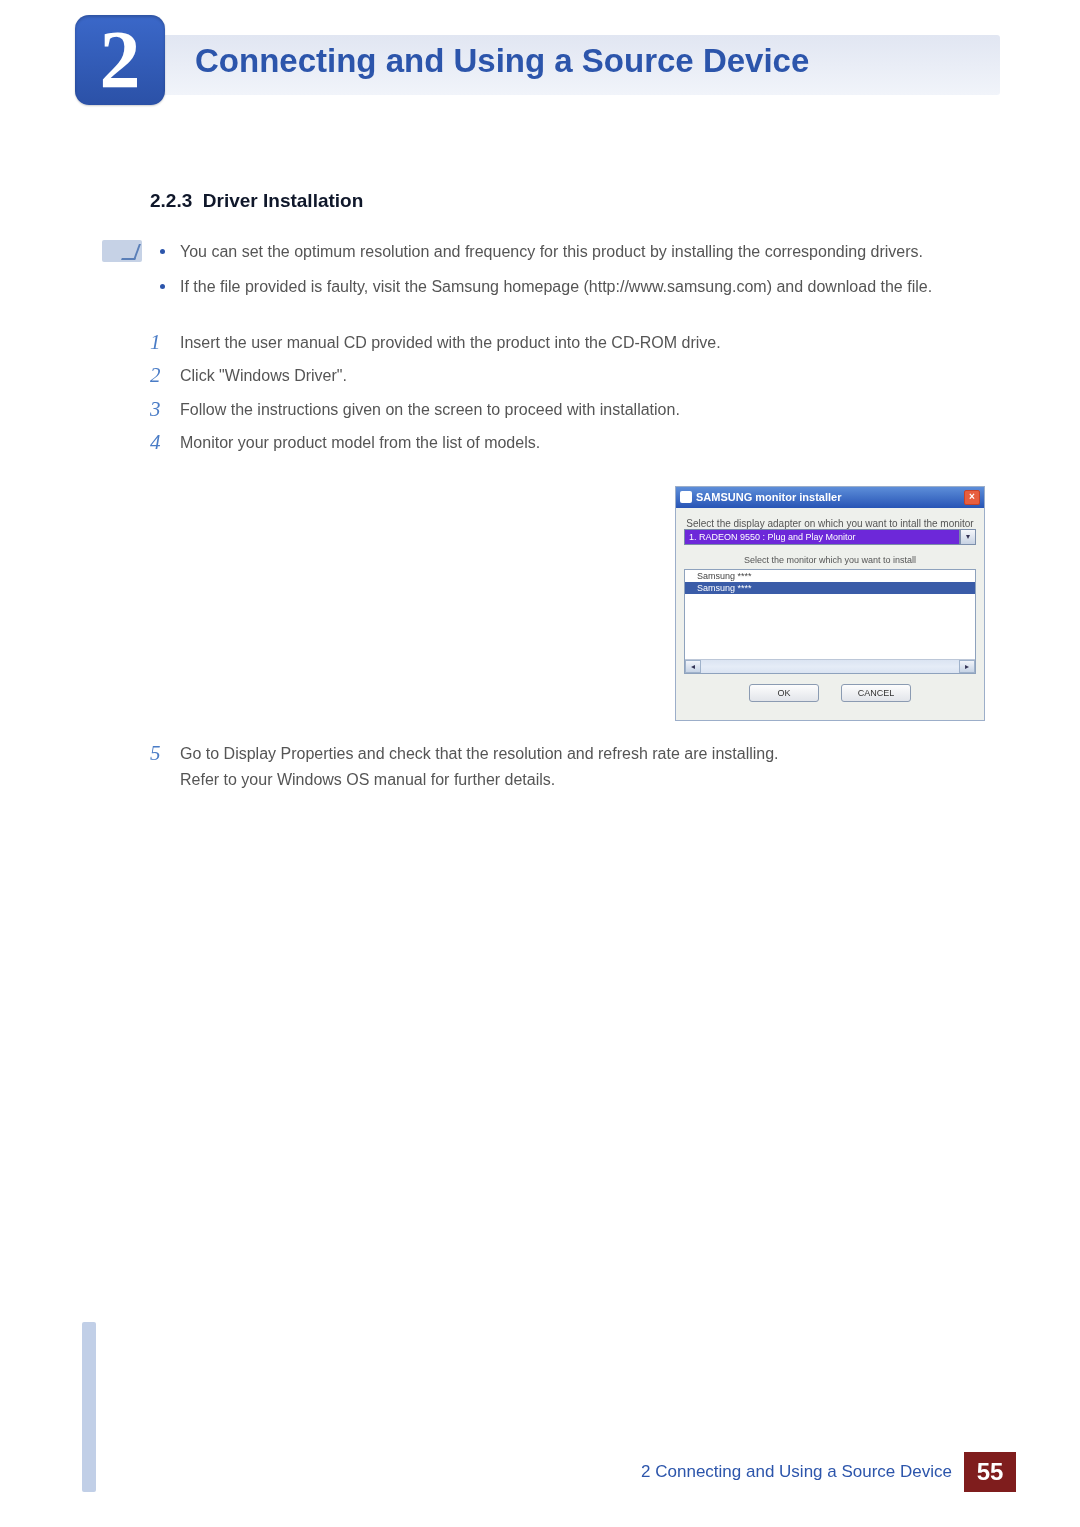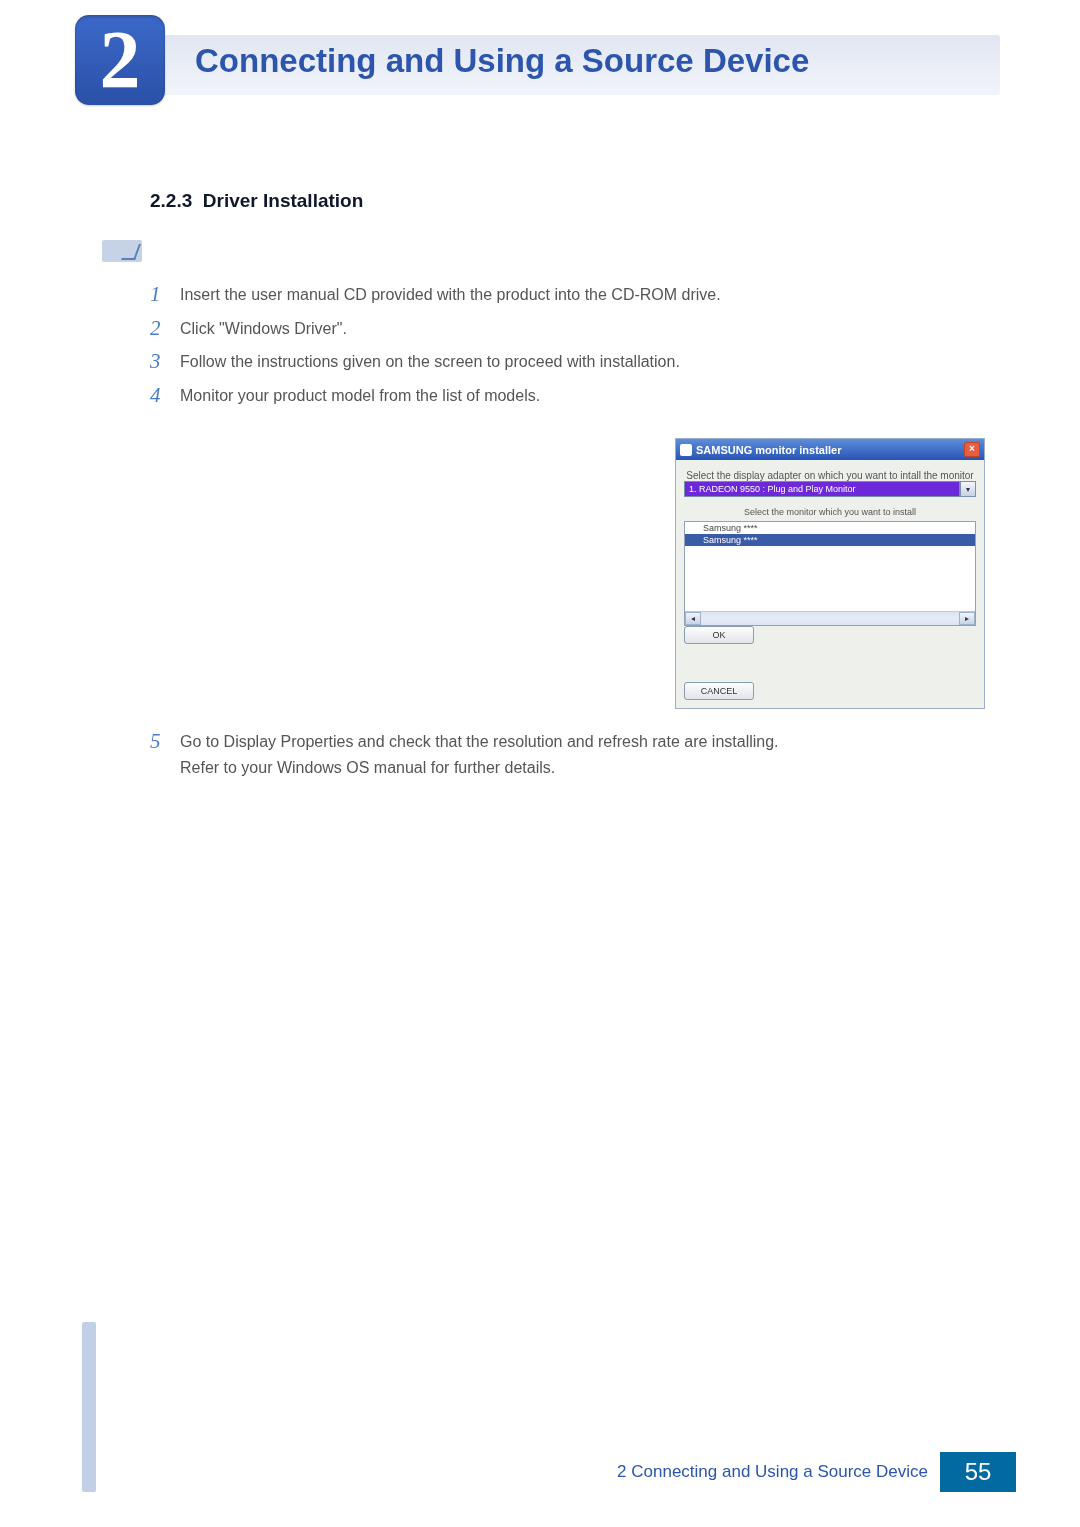--- a/index.html
+++ b/index.html
@@ -199,21 +199,21 @@
   .dialog-label2 { font-size: 9px; margin-bottom: 4px; }
   .dialog-list {
     border: 1px solid #8ea2bd;
     background: #fff;
     height: 105px;
     text-align: left;
     position: relative;
   }
   .dialog-list-item {
     font-size: 9px;
-    padding: 1px 18px;
+    padding: 1px 12px;
     color: #444;
   }
   .dialog-list-item.sel {
     background: #3a5ca8;
     color: #fff;
   }
   .dialog-hscroll {
     position: absolute;
     left: 0; right: 0; bottom: 0;
     height: 14px;
@@ -231,23 +231,22 @@
     align-items: center;
     justify-content: center;
   }
   .dialog-hscroll .track {
     flex: 1;
     background: linear-gradient(#dbe4f2,#e5ecf7,#dbe4f2);
   }
   .dialog-btns {
     display: flex;
     justify-content: center;
-    gap: 38px;
-    padding: 0 0;
-    flex-direction: column;
+    gap: 22px;
+    padding: 10px 0;
   }
   .dialog-btn {
     width: 70px;
     font-size: 9px;
     padding: 3px 0;
     background: linear-gradient(#fdfdfd,#e2e5ea);
     border: 1px solid #8b9bb2;
     border-radius: 3px;
     color: #333;
   }
@@ -258,25 +257,25 @@
     display: flex;
     align-items: center;
     gap: 0;
   }
   .footer-text {
     color: #2c55ab;
     font-size: 17px;
     padding-right: 12px;
   }
   .footer-page {
-    background: #0369a1;
-    color: #fff;
-    font-weight: normal;
+    background: #7f1d1d;
+    color: #fff;
+    font-weight: bold;
     font-size: 24px;
-    width: 76px;
+    width: 52px;
     height: 40px;
     display: flex;
     align-items: center;
     justify-content: center;
   }
   .side-tab {
     position: absolute;
     left: 82px;
     bottom: 35px;
     width: 14px;
@@ -294,20 +293,22 @@
 
 <div class="content">
 
   <div class="section-heading">
     <span>2.2.3</span>&nbsp;&nbsp;<span>Driver Installation</span>
   </div>
 
   <div class="note-block">
     <div class="note-icon"></div>
     <ul class="note-list">
+      <li>You can set the optimum resolution and frequency for this product by installing the corresponding drivers.</li>
+      <li>If the file provided is faulty, visit the Samsung homepage (http://www.samsung.com) and download the file.</li>
     </ul>
   </div>
 
   <ol class="steps">
     <li>
       <span class="num">1</span>
       <span class="txt">Insert the user manual CD provided with the product into the CD-ROM drive.</span>
     </li>
     <li>
       <span class="num">2</span>

